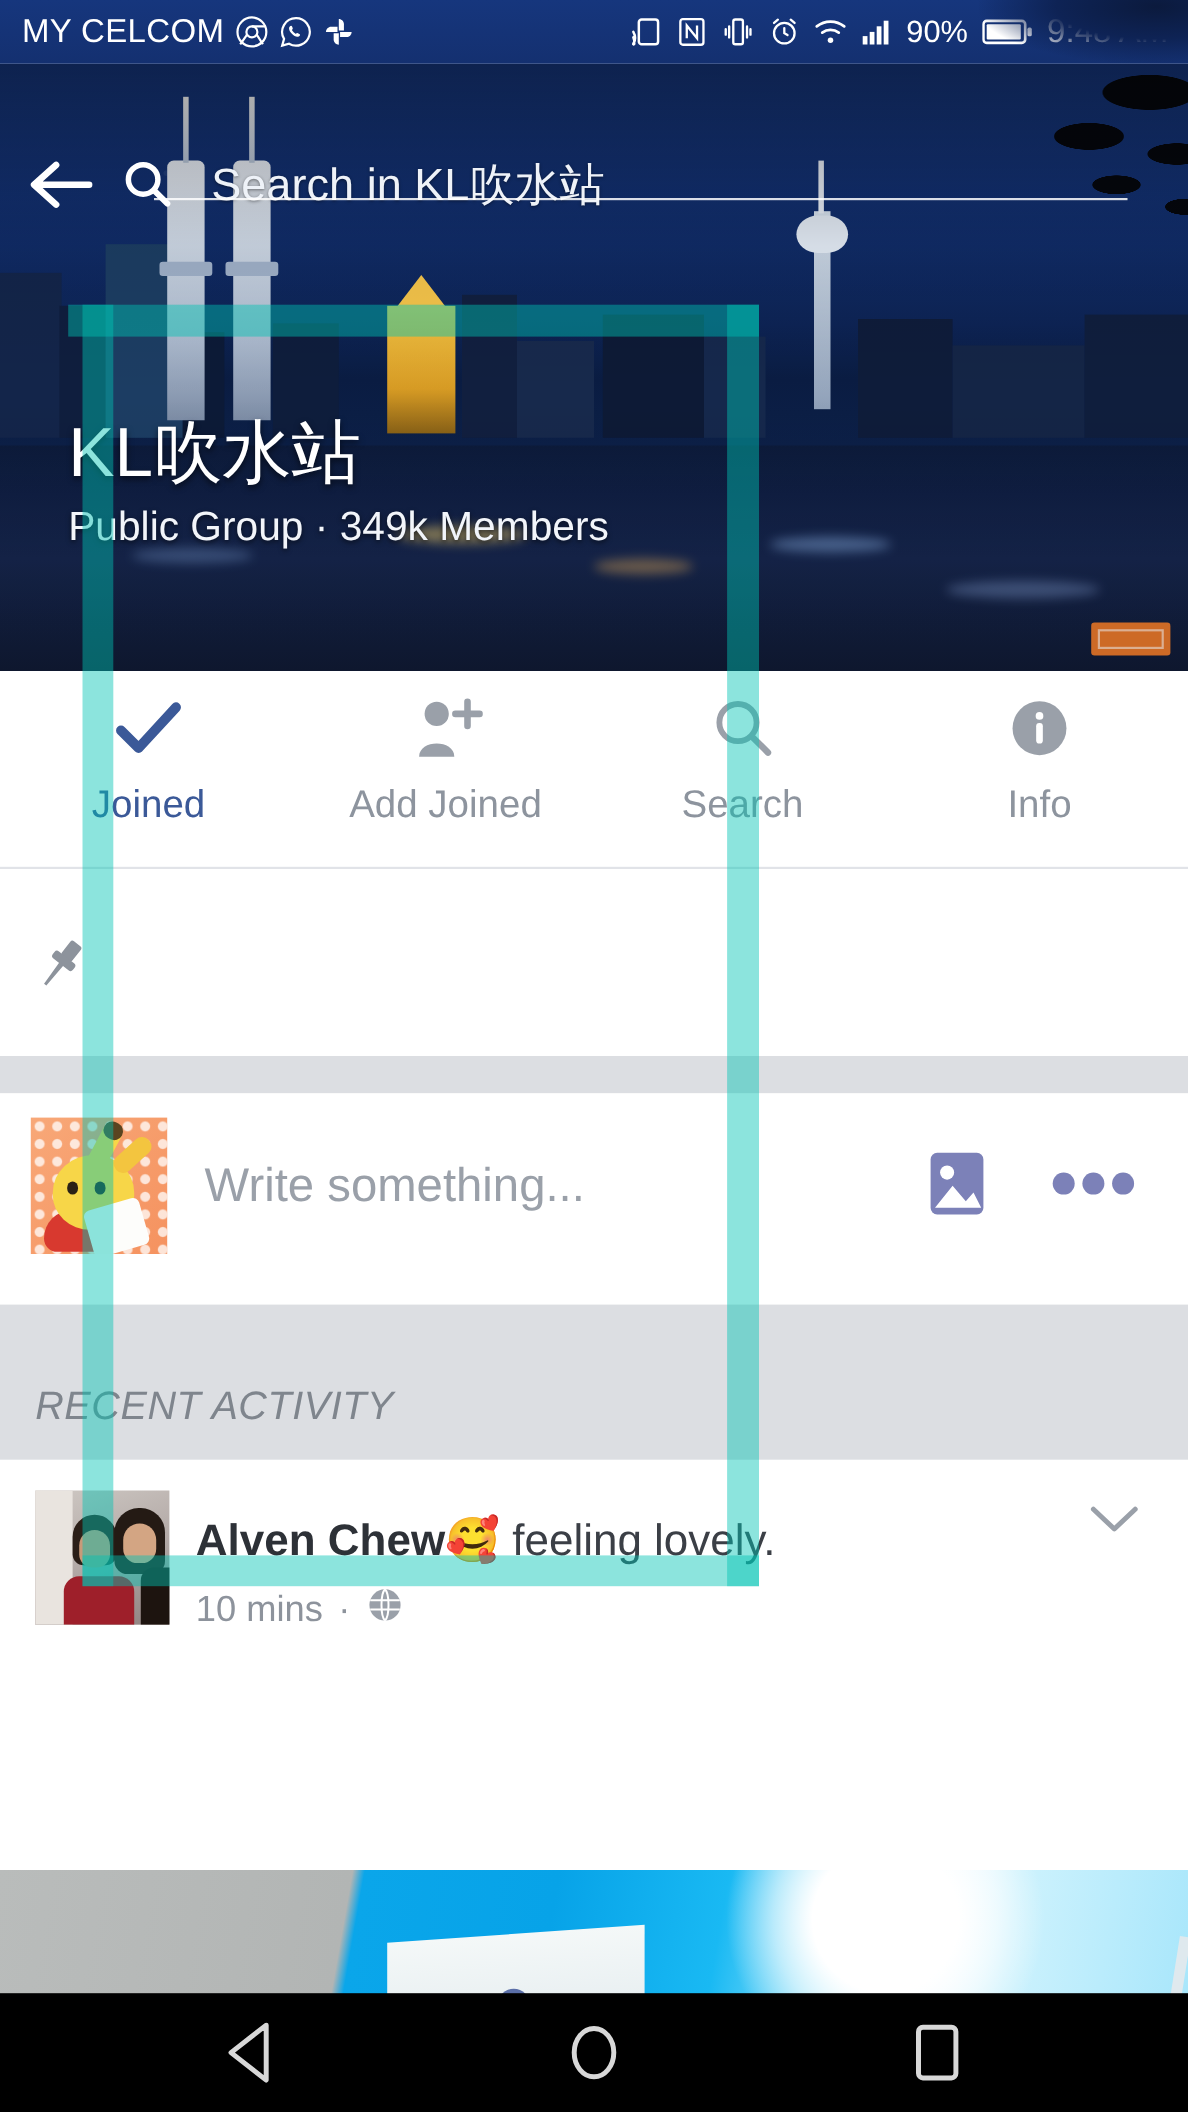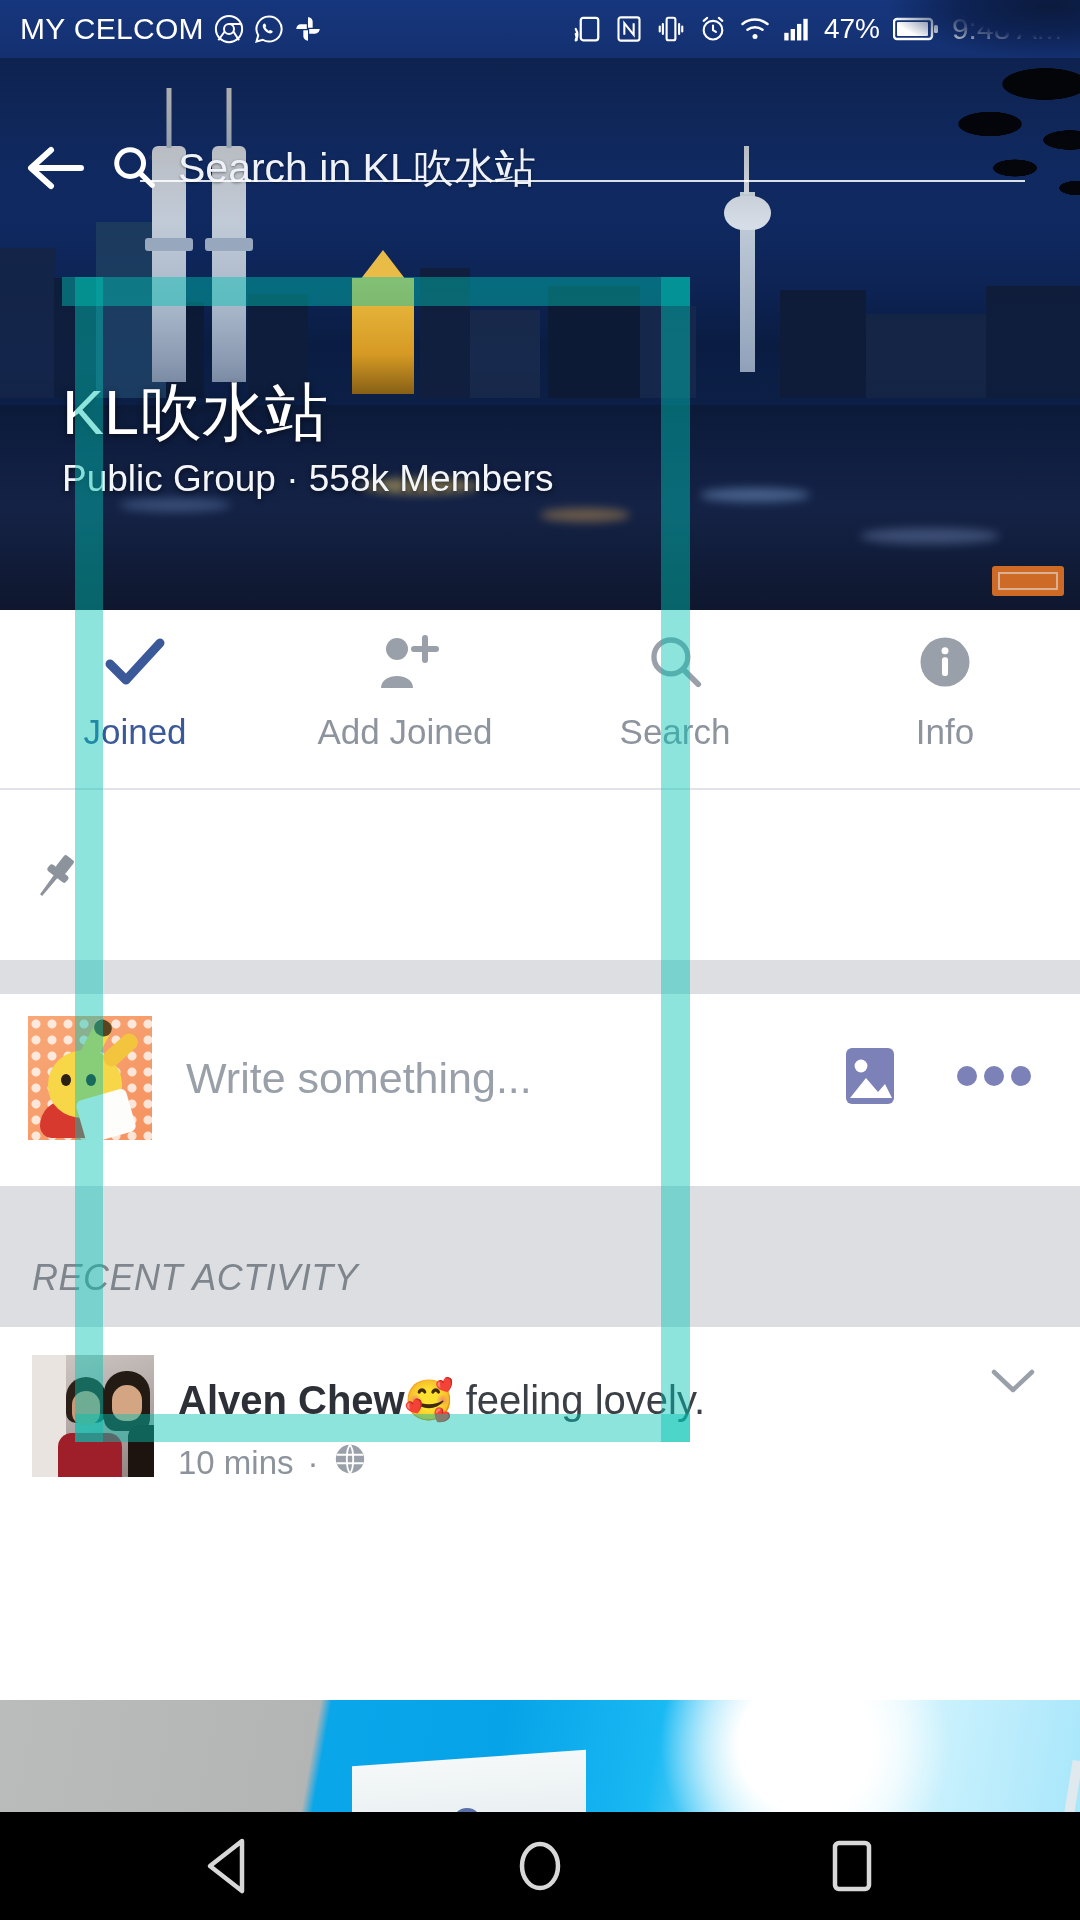--- a/index.html
+++ b/index.html
@@ -105,21 +105,21 @@
   .digi-badge:after{
     content:""; position:absolute; inset:6px; border:2px solid rgba(255,255,255,.55);
   }
 
   
   .searchrow{
     position:absolute; top:62px; left:0; width:1080px; height:96px;
     display:flex; align-items:center; z-index:20;
   }
   .backbtn{ width:110px; display:flex; align-items:center; justify-content:center; }
-  .searchfield{ display:flex; align-items:center; gap:22px; flex:1; padding-right:70px; }
+  .searchfield{ display:flex; align-items:center; gap:36px; flex:1; padding-right:70px; }
   .search-ph{
     color:#eef2f8; font-size:41px; font-weight:400; white-space:nowrap;
     text-shadow:0 1px 3px rgba(0,0,0,.45);
   }
   .search-underline{
     position:absolute; left:140px; right:55px; top:122px; height:2px;
     background:rgba(255,255,255,.85); z-index:20;
   }
 
   
@@ -315,21 +315,21 @@
           </svg>
       </span>
       <span class="sb-icn">
         <svg width="28" height="26" viewBox="0 0 22 20">
             <rect x="1" y="13" width="3.4" height="6" fill="#fff"></rect>
             <rect x="6" y="10" width="3.4" height="9" fill="#fff"></rect>
             <rect x="11" y="6" width="3.4" height="13" fill="#fff"></rect>
             <rect x="16" y="2" width="3.4" height="17" fill="#fff"></rect>
           </svg>
       </span>
-      <span class="sb-batt">47%</span>
+      <span class="sb-batt">90%</span>
       <span class="sb-icn">
         <svg width="46" height="26" viewBox="0 0 46 26">
             <rect x="1" y="3" width="38" height="20" rx="3" fill="none" stroke="#fff" stroke-width="2.4"></rect>
             <rect x="4" y="6" width="31" height="14" rx="1" fill="#fff"></rect>
             <rect x="41" y="9" width="4" height="8" rx="1.5" fill="#fff"></rect>
           </svg>
       </span>
       <span class="sb-time">9:48 AM</span>
     </div>
     <div class="statusbar-leaf"></div>
@@ -390,21 +390,21 @@
               <path d="M15.8 15.8 L22 22" stroke="#fff" stroke-width="2.8" stroke-linecap="round"></path>
             </svg>
         </span>
         <span class="search-ph">Search in KL吹水站</span>
       </div>
     </div>
     <div class="search-underline"></div>
 
     <div class="grouptitle">
       <div class="g-name">KL吹水站</div>
-      <div class="g-sub">Public Group · 558k Members</div>
+      <div class="g-sub">Public Group · 349k Members</div>
     </div>
   </div>
 
   <div class="actionbar">
     <div class="act active">
       <span class="act-ico">
         <svg width="62" height="54" viewBox="0 0 62 54">
             <path d="M6 28 L22 44 L56 7" fill="none" stroke="#3b5998" stroke-width="9" stroke-linecap="round" stroke-linejoin="round"></path>
           </svg>
       </span>

